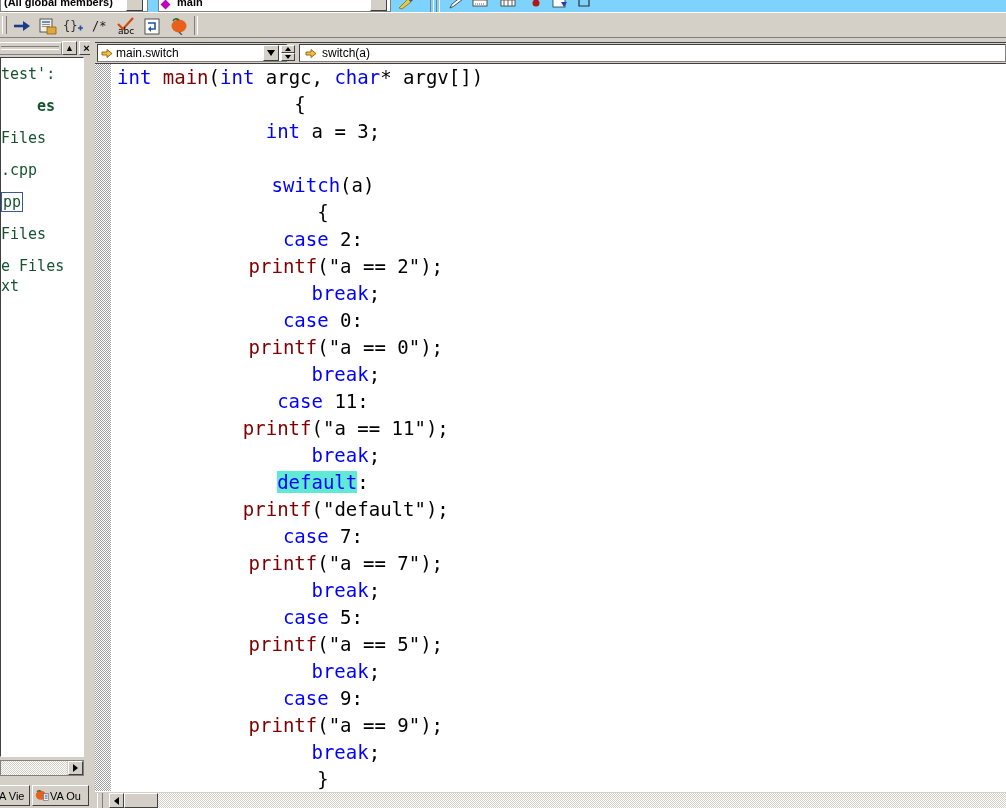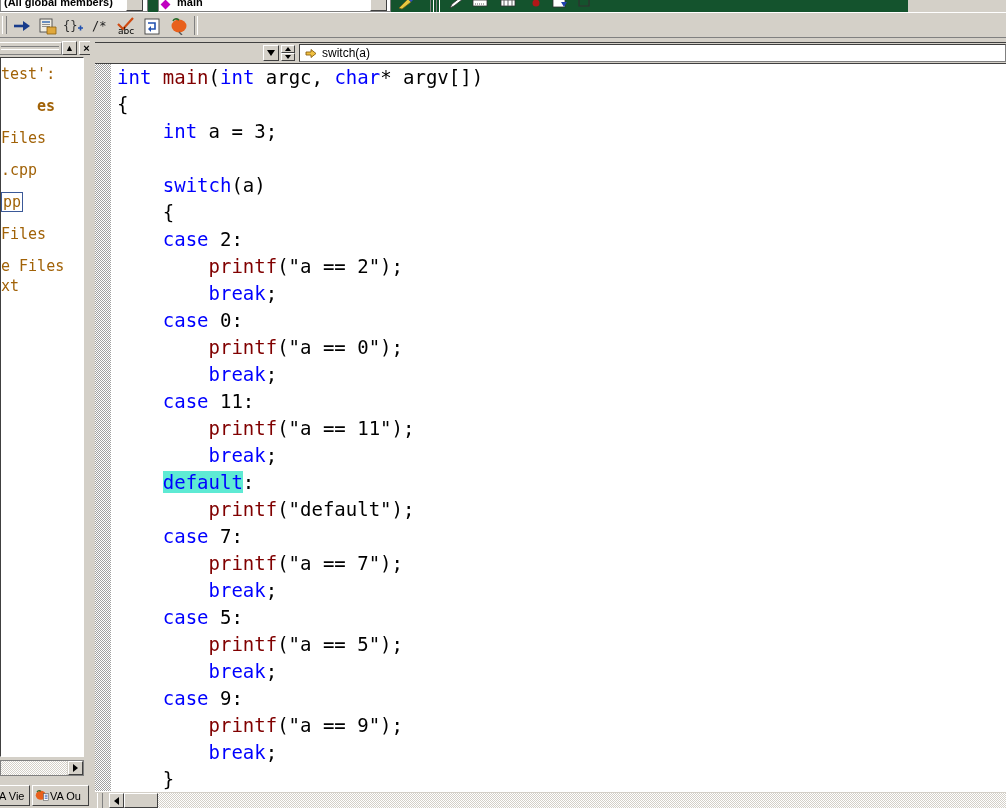--- a/index.html
+++ b/index.html
@@ -8,22 +8,22 @@
     overflow: hidden;
     background: #d4d0c8;
     font-family: "Liberation Sans", sans-serif;
     font-size: 11px;
     -webkit-font-smoothing: none;
   }
   #app { position: relative; width: 1006px; height: 808px; }
 
   
   .topstrip {
-    position: absolute; left: 0; top: 0; width: 908px; height: 12px;
-    background: #14532d;
+    position: absolute; left: 0; top: 0; width: 1006px; height: 12px;
+    background: #7dd3fc;
     overflow: hidden;
   }
   .topstrip .combo-a {
     position: absolute; left: 0; top: -6px; width: 148px; height: 18px;
     background: #ffffff; border: 1px solid #7f7f7f;
     box-sizing: border-box;
     font-size: 11px; color: #000; padding: 1px 2px 0 3px;
     font-weight: bold; white-space: nowrap; overflow: hidden;
   }
   .topstrip .combo-a-btn {
@@ -106,21 +106,21 @@
     background: #ffffff;
     border: 1px solid #808080; border-top-color: #404040; border-left-color: #404040;
     border-right-color: #ffffff; border-bottom-color: #ffffff;
     box-sizing: border-box;
     overflow: hidden;
     font-family: "DejaVu Sans Mono", monospace;
     font-size: 15px;
   }
   .tree-row {
     position: absolute; left: 0; white-space: nowrap;
-    color: #a16207; height: 25px; line-height: 25px;
+    color: #14532d; height: 25px; line-height: 25px;
   }
   .tree-row.bold { font-weight: bold; padding-left: 36px; }
   .tree-row.sel span {
     border: 1px solid #3b5998; padding: 0 1px; background: #ffffff;
   }
   .lp-vscroll {
     position: absolute; left: 84px; top: 17px; width: 6px; height: 700px;
     background: #d4d0c8;
   }
   .lp-botscroll {
@@ -216,20 +216,21 @@
     background:
       repeating-conic-gradient(#a0a0a0 0 25%, #ffffff 0 50%) 0 0/2px 2px;
   }
   .codetext {
     position: absolute; left: 22px; top: 0;
     font-family: "DejaVu Sans Mono", monospace;
     font-size: 19px;
     line-height: 27px;
     white-space: pre;
     color: #000000;
+    text-align: center;
   }
   .kw { color: #0000ff; }
   .fn { color: #800000; }
   .pl { color: #000000; }
   .hl { background: #5eead4; }
 
   .hscroll-bottom {
     position: absolute; left: 0; top: 751px; width: 911px; height: 17px;
     background: #d4d0c8;
     border-top: 1px solid #ffffff;
@@ -434,20 +435,28 @@
       </span>
       <span>VA Ou</span>
     </div>
   </div>
 
   <div class="vdivider"></div>
 
   <div class="editor-wrap">
 
     <div class="navbar">
+      <div class="combo" style="left:2px;width:190px;">
+        <span class="cicon">
+          <svg width="12" height="11" viewBox="0 0 12 11">
+            <path d="M1 4 L6 4 L6 1.5 L11 5.5 L6 9.5 L6 7 L1 7 Z" fill="#f0c040" stroke="#8a6010" stroke-width="0.9"></path>
+          </svg>
+        </span>
+        <span class="clabel">main.switch</span>
+      </div>
       <div class="combo-arrow" style="left:168px;">
         <svg width="8" height="6" viewBox="0 0 8 6">
             <polygon points="0,0 8,0 4,6" fill="#000"></polygon>
           </svg>
       </div>
       <div class="spin" style="left:186px;">
         <div>
           <svg width="6" height="4" viewBox="0 0 6 4">
               <polygon points="3,0 6,4 0,4" fill="#000"></polygon>
             </svg>

